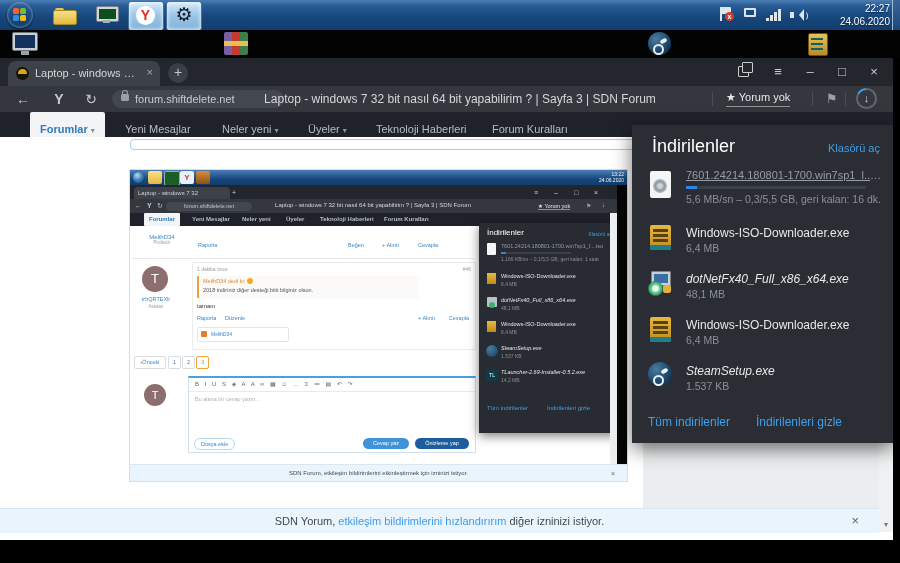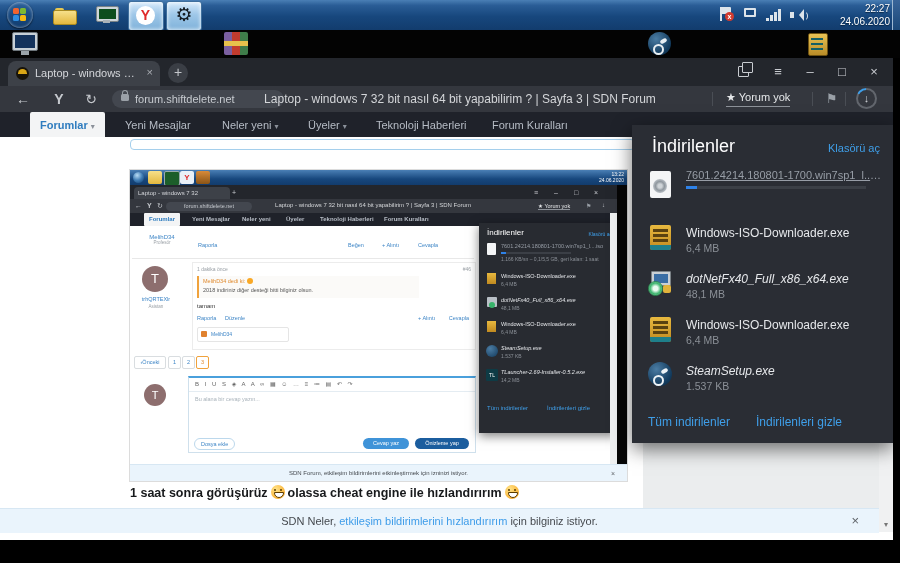--- a/index.html
+++ b/index.html
@@ -84,21 +84,21 @@
   .ptitle{left:240px;top:6px;width:440px;text-align:center;font-size:12px;color:#d4d6d9;}
   .sep{top:6px;width:1px;height:14px;background:#4a4e55;}
   .comments{top:5px;font-size:11px;color:#e4e6e8;border-bottom:1px solid #8d9299;padding-bottom:2px;}
   .flagbk{top:5px;font-size:13px;color:#9aa0a7;}
   .dlwrap{top:2px;width:21px;height:21px;border-radius:50%;
     background:conic-gradient(from 300deg,#3f9fe9 0 60deg,#62666d 60deg 360deg);}
   .dlwrap i{position:absolute;left:2px;top:2px;width:17px;height:17px;border-radius:50%;background:#34373e;
     color:#cfd2d6;font-size:11px;line-height:17px;text-align:center;font-style:normal;}
 
   .fnav{left:0;top:112px;width:900px;height:25px;background:#1f222a;}
-  .fnav-item{top:0;height:25px;line-height:26px;font-size:11px;color:#b6bcc5;}
+  .fnav-item{top:0;height:25px;line-height:35px;font-size:11px;color:#b6bcc5;}
   .fnav-active{background:#f3f4f5;color:#2e7cbf;font-weight:bold;padding:0 10px;border-radius:2px 2px 0 0;}
   .caret{font-size:8px;color:#8a9099;margin-left:3px;}
 
   
   .content{left:0;top:137px;width:893px;height:403px;background:#fff;}
   .rightgray{left:643px;top:0;width:236px;height:371px;background:#ebedee;}
   .qfrag{left:130px;top:2px;width:503px;height:9px;border:1px solid #a5cfec;border-radius:4px;background:#fff;}
   .comment{left:130px;top:348px;font-size:12.5px;font-weight:bold;color:#17191b;}
   .smiley{display:inline-block;position:relative;width:14px;height:14px;border-radius:50%;
     background:radial-gradient(circle at 35% 30%,#ffe388,#f9a825 85%);vertical-align:-2px;margin:0 3px;}
@@ -457,46 +457,44 @@
       </div>
 
       <div class="abs n-scroll"></div>
       <div class="abs n-blackright"></div>
       <div class="abs n-notice">
         <span>SDN Forum, etkileşim bildirimlerini etkinleştirmek için izninizi istiyor.</span>
         <span class="abs" style="right:12px;top:0;color:#5f6368;font-size:7px;">×</span>
       </div>
     </div>
 
-    <div class="abs comment">
-      <span>1 saat sonra görüşürüz</span><span class="smiley"></span><span>olassa cheat engine ile hızlandırırım</span><span class="smiley"></span>
-    </div>
 
     <div class="abs notice">
-      <span>SDN Neler, </span><a>etkileşim bildirimlerini hızlandırırım</a><span> için bilginiz istiyor.</span>
+      <span>SDN Yorum, </span><a>etkileşim bildirimlerini hızlandırırım</a><span> diğer izninizi istiyor.</span>
       <span class="notice-x">×</span>
     </div>
 
     <div class="abs scrollbar">
       <div class="scroll-arrow">▾</div>
     </div>
   </div>
 
   <div class="abs panel">
     <div class="abs panel-title">İndirilenler</div>
     <div class="abs panel-open">Klasörü aç</div>
 
     <div class="abs" style="left:0;top:42px;width:261px;height:50px;">
       <div class="abs fico-page" style="left:18px;top:4px;">
           <i></i>
         </div>
       <div class="abs iso-name nowrap" style="left:54px;top:2px;width:196px;">7601.24214.180801-1700.win7sp1_l....iso</div>
       <div class="abs ptrack" style="left:54px;top:19px;">
           <span class="pfill"></span>
         </div>
+      <div class="abs p-item-sub nowrap" style="left:54px;top:26px;width:200px;">5,6 MB/sn – 0,3/5,5 GB, geri kalan: 16 dk.</div>
     </div>
 
     <div class="abs" style="left:0;top:96px;width:261px;height:40px;">
       <div class="abs fico-winiso" style="left:18px;top:4px;">
         <i style="top:4px;"></i>
           <i style="top:9px;"></i>
           <i style="top:14px;"></i>
           <span class="teal"></span>
       </div>
       <div class="abs p-item-name nowrap" style="left:54px;top:5px;width:196px;">Windows-ISO-Downloader.exe</div>

